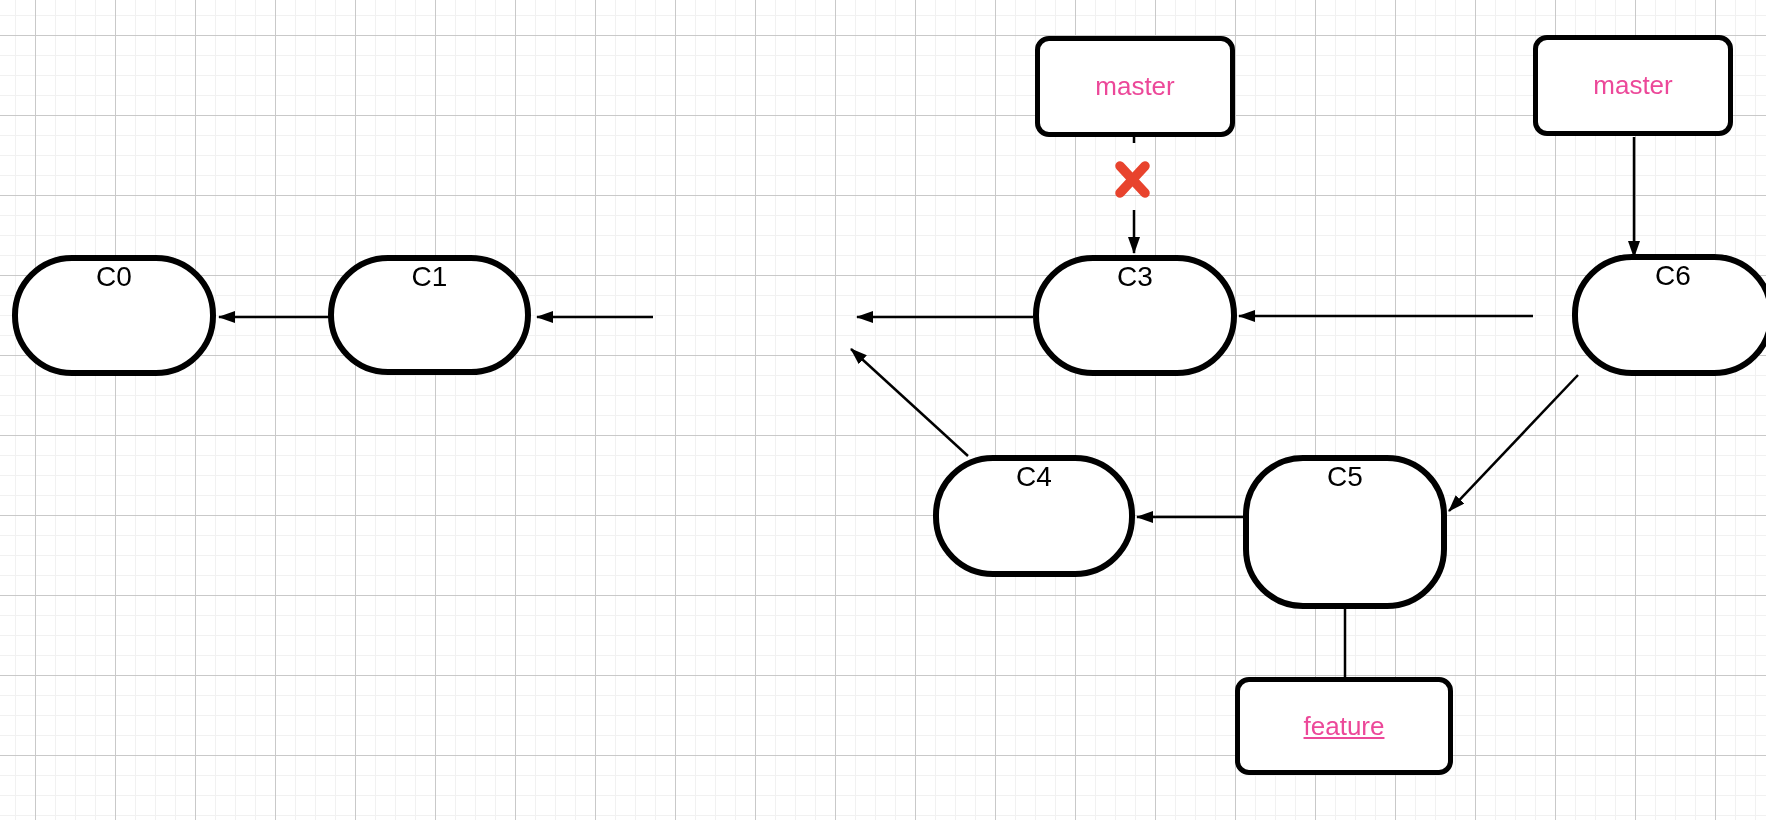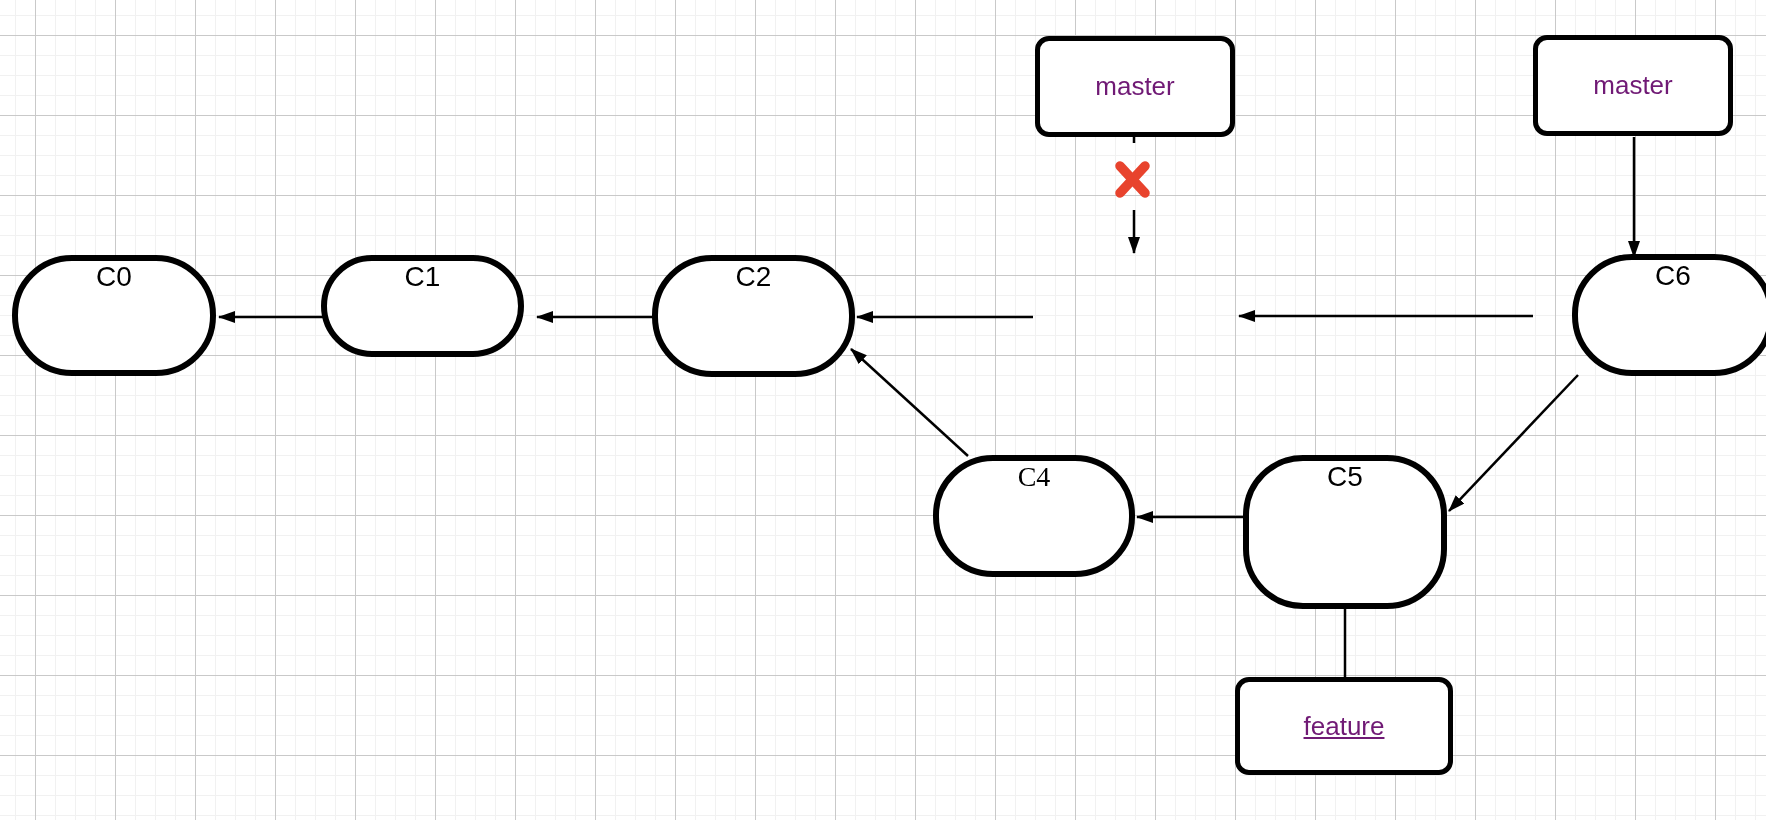--- a/index.html
+++ b/index.html
@@ -45,28 +45,28 @@
   .branch-box {
     position: absolute;
     box-sizing: border-box;
     background: #ffffff;
     border: 5px solid #000000;
     border-radius: 14px;
     display: flex;
     align-items: center;
     justify-content: center;
     font-size: 26px;
-    color: #701a75;
+    color: #ec4899;
   }
   
   .node-c0 { left: 12px;   top: 255px; width: 204px; height: 121px; }
-  .node-c1 { left: 321px;  top: 255px; width: 203px; height: 102px; }
+  .node-c1 { left: 328px;  top: 255px; width: 203px; height: 120px; }
   .node-c2 { left: 652px;  top: 255px; width: 203px; height: 122px; }
   .node-c3 { left: 1033px; top: 255px; width: 204px; height: 121px; }
-  .node-c4 { left: 933px;  top: 455px; width: 202px; height: 122px; font-family: Liberation Serif, serif; }
+  .node-c4 { left: 933px;  top: 455px; width: 202px; height: 122px; }
   .node-c5 { left: 1243px; top: 455px; width: 204px; height: 154px; }
   .node-c6 { left: 1572px; top: 254px; width: 202px; height: 122px; }
   
   .branch-master-c3 { left: 1035px; top: 36px;  width: 200px; height: 101px; }
   .branch-master-c6 { left: 1533px; top: 35px;  width: 200px; height: 101px; }
   .branch-feature   { left: 1235px; top: 677px; width: 218px; height: 98px; text-decoration: underline; }
 </style>
 </head>
 <body>
 
@@ -101,22 +101,22 @@
       <line x1="1145" y1="166" x2="1120" y2="193" stroke="#e8432d" stroke-width="9.5" stroke-linecap="round"></line>
     </g>
   </svg>
 
   <div class="node node-c0">
     <span>C0</span>
   </div>
   <div class="node node-c1">
     <span>C1</span>
   </div>
-  <div class="node node-c2">
-    <span>C2</span>
+  <div class="node node-c3">
+    <span>C3</span>
   </div>
   <div class="node node-c4">
     <span>C4</span>
   </div>
   <div class="node node-c5">
     <span>C5</span>
   </div>
   <div class="node node-c6">
     <span>C6</span>
   </div>

